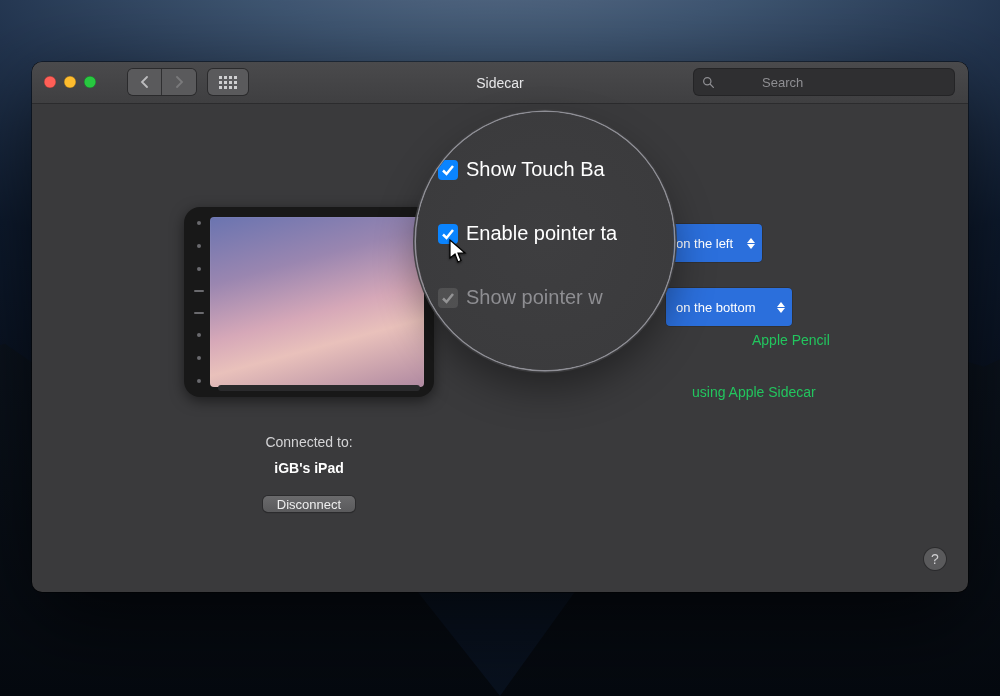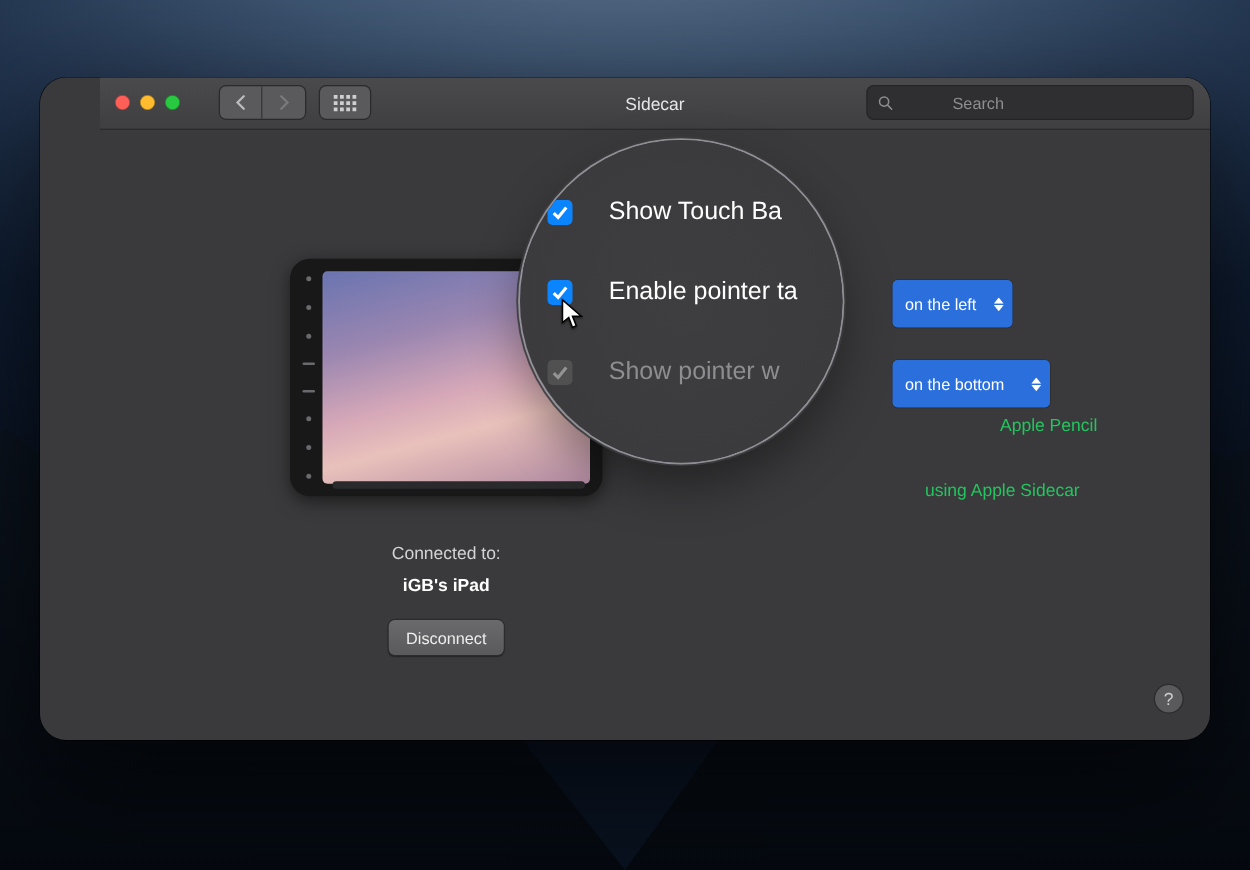--- a/index.html
+++ b/index.html
@@ -19,26 +19,25 @@
     filter: blur(.3px);
   }
   .cliff-left  { left: -5%;  clip-path: polygon(0 100%, 0 12%, 10% 8%, 22% 20%, 34% 14%, 48% 34%, 60% 24%, 78% 60%, 100% 100%); }
   .cliff-right { right: -5%; clip-path: polygon(100% 100%, 100% 6%, 88% 14%, 74% 8%, 62% 28%, 48% 22%, 36% 48%, 20% 60%, 0 100%); }
   .sea { position:absolute; left:0; right:0; bottom:0; height:30%; background: linear-gradient(180deg, #0d1a2c 0%, #0a1422 100%); opacity:.6; }
 
   
   .window {
     position: absolute; left: 32px; top: 62px; width: 936px; height: 530px;
     background: #3a3a3c;
-    border-radius: 21px;
+    border-radius: 10px;
     box-shadow: 0 30px 90px rgba(0,0,0,.65), 0 0 0 .5px rgba(0,0,0,.8);
     color: #e8e8e8;
     overflow: hidden;
     z-index: 10;
-    padding-left: 48px;
   }
 
   
   .titlebar {
     position: relative;
     height: 42px;
     background: linear-gradient(180deg, #4a4a4c 0%, #3f3f41 100%);
     border-bottom: 1px solid #2b2b2d;
     display: flex; align-items: center;
   }
@@ -69,21 +68,21 @@
   
   .ipad-shell { position:absolute; left:152px; top:103px; width:250px; height:190px; background:#181818; border-radius:16px; padding:10px 10px 10px 26px; box-shadow:0 4px 14px rgba(0,0,0,.5); }
   .ipad-sidebar { position:absolute; left:8px; top:14px; bottom:14px; width:14px; display:flex; flex-direction:column; justify-content:space-between; align-items:center; }
   .sb-dot { width:4px; height:4px; background:#6a6a6e; border-radius:50%; }
   .sb-bar { width:10px; height:2px; background:#6a6a6e; border-radius:1px; }
   .ipad-screen { width:100%; height:100%; border-radius:4px; background: linear-gradient(165deg, #6a74b0 0%, #9a86b0 30%, #d6a8b8 55%, #e9c1bb 70%, #b089a1 100%); box-shadow: inset 0 0 0 1px rgba(255,255,255,.04); }
   .ipad-touchbar { position:absolute; left:34px; right:14px; bottom:6px; height:6px; background:#2a2a2c; border-radius:3px; }
 
   .connected { position:absolute; left:152px; top:330px; width:250px; text-align:center; font-size:14px; color:#d4d4d6; }
   .device-name { margin-top:10px; font-weight:600; color:#fff; }
-  .disconnect { margin-top:20px; display:inline-block; height:28px; padding:0 14px; font-size:13px; color:#eee; background:linear-gradient(180deg,#6a6a6c,#5a5a5c); border:none; border-radius:5px; box-shadow:0 0 0 1px #2b2b2d, 0 1px 1px rgba(0,0,0,.4); }
+  .disconnect { margin-top:20px; display:inline-block; height:16px; padding:0 14px; font-size:13px; color:#eee; background:linear-gradient(180deg,#6a6a6c,#5a5a5c); border:none; border-radius:5px; box-shadow:0 0 0 1px #2b2b2d, 0 1px 1px rgba(0,0,0,.4); }
 
   
   .options { position:absolute; left:470px; top:120px; right:40px; }
   .dropdown { position:absolute; height:38px; background:#2b6fdc; color:#fff; font-size:13px; border-radius:4px; display:flex; align-items:center; padding:0 22px 0 10px; box-shadow:0 0 0 .5px rgba(0,0,0,.3); }
   .dropdown .chev { position:absolute; right:4px; width:14px; display:flex; flex-direction:column; gap:1px; align-items:center; }
   .dropdown .chev svg { width:8px; height:5px; fill:#fff; }
   .dd1 { left:164px; top:0; min-width:96px; }
   .dd2 { left:164px; top:64px; min-width:126px; }
   .opt-text { position:absolute; font-size:14px; color:#22c55e; white-space:nowrap; }
   .ot-ap  { left:250px; top:108px; }
@@ -93,21 +92,21 @@
 
   
   .lens {
     position:absolute; left:416px; top:112px; width:258px; height:258px;
     border-radius:50%; z-index:50;
     background: radial-gradient(circle at 50% 50%, #3e3e40 0%, #3a3a3c 100%);
     box-shadow: 0 0 0 1.5px rgba(200,200,210,.6), 0 0 0 3px rgba(60,60,62,.9), 0 18px 40px rgba(0,0,0,.4);
     overflow:hidden;
   }
   .lens-inner { position:relative; width:100%; height:100%; }
-  .row { display:flex; align-items:center; gap:29px; position:absolute; left:22px; right:10px; }
+  .row { display:flex; align-items:center; gap:8px; position:absolute; left:22px; right:10px; }
   .r1 { top:46px; }
   .r2 { top:110px; }
   .r3 { top:174px; }
   .cb { width:20px; height:20px; border-radius:4px; display:flex; align-items:center; justify-content:center; flex:none; }
   .cb.on { background:#0a84ff; }
   .cb svg { width:14px; height:14px; stroke:#fff; stroke-width:2.5; fill:none; }
   .lbl { font-size:20px; color:#fff; white-space:nowrap; overflow:hidden; }
   .r3 .lbl { color:#8e8e92; }
   .r3 .cb { opacity:.45; background:#6a6a6c; }
 

